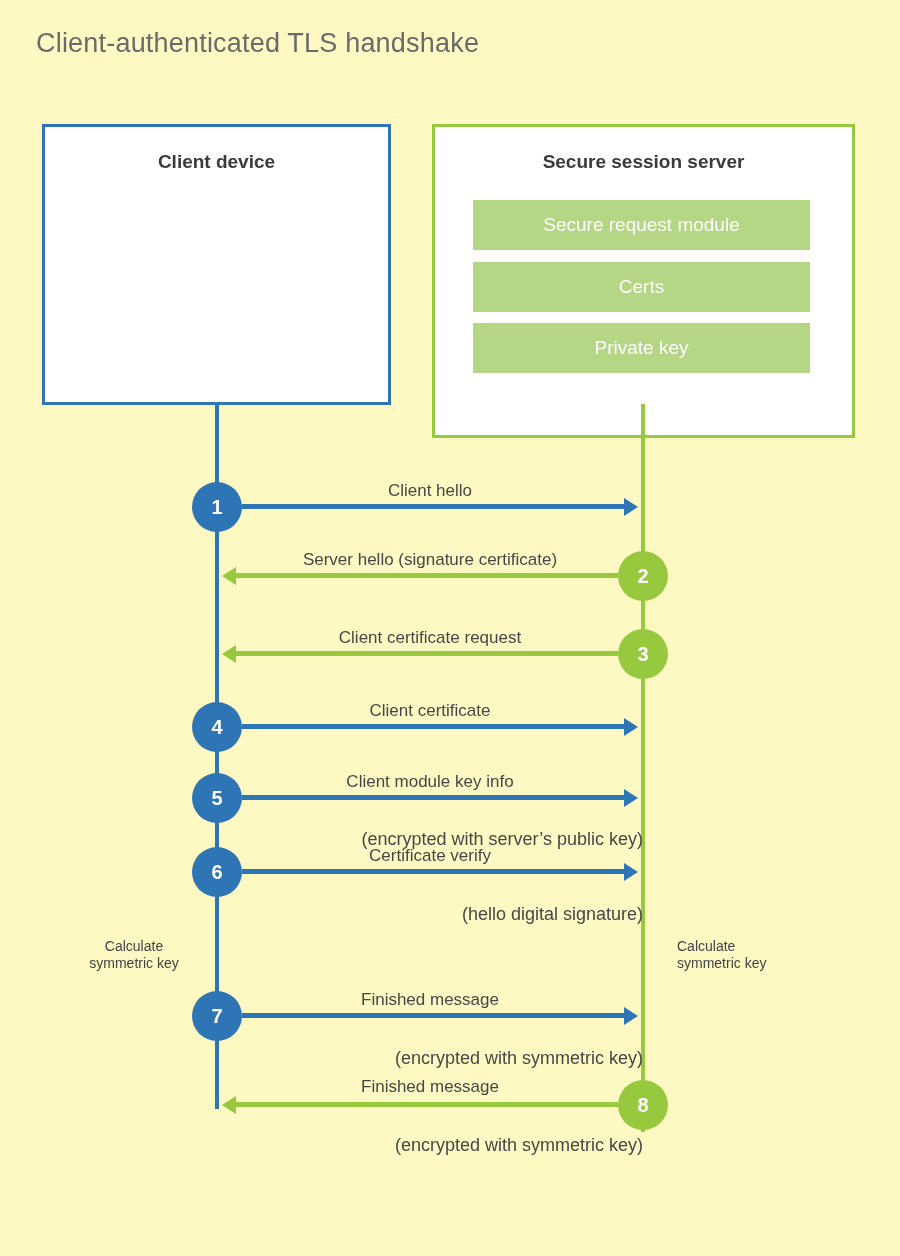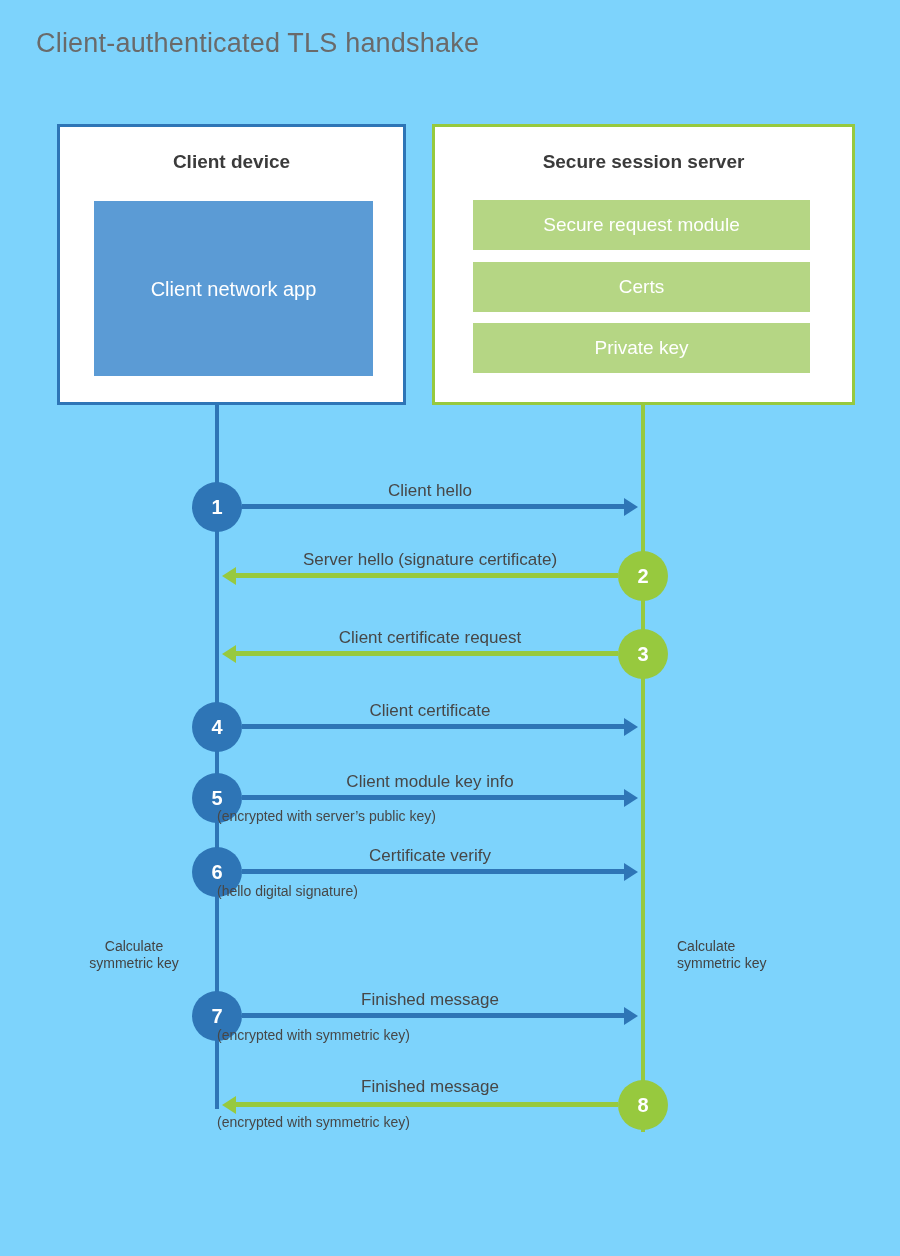--- a/index.html
+++ b/index.html
@@ -1,45 +1,45 @@
 <!DOCTYPE html>
 <html><head>
 <meta charset="utf-8">
 <style>
   html, body { margin: 0; padding: 0; background: #ffffff; }
   #canvas {
     position: relative;
     width: 900px;
     height: 1256px;
-    background: #7dd3fc;
+    background: #fef9c3;
     font-family: "Liberation Sans", sans-serif;
     overflow: hidden;
   }
   .abs { position: absolute; }
 
   
   #page-title {
     left: 36px; top: 28px;
     font-size: 27px;
     font-weight: 300;
     color: #6a6a6a;
     letter-spacing: 0.2px;
   }
 
   
   .actor-box {
     box-sizing: border-box;
     background: #ffffff;
   }
   #client-box {
-    left: 57px; top: 124px; width: 349px; height: 281px;
+    left: 42px; top: 124px; width: 349px; height: 281px;
     border: 3px solid #2e75b6;
   }
   #server-box {
-    left: 432px; top: 124px; width: 423px; height: 281px;
+    left: 432px; top: 124px; width: 423px; height: 314px;
     border: 3px solid #97c93e;
   }
   .actor-title {
     position: absolute;
     left: 0; top: 24px; width: 100%;
     text-align: center;
     font-size: 19px;
     font-weight: bold;
     color: #3b3b3b;
   }
@@ -89,23 +89,24 @@
     font-weight: bold;
   }
   .msg-label {
     left: 217px; width: 426px;
     text-align: center;
     font-size: 17px;
     color: #474747;
   }
   .msg-sublabel {
     left: 217px; width: 426px;
-    text-align: left;
-    font-size: 14px;
+    text-align: right;
+    font-size: 18px;
     color: #474747;
+    margin-top: 21px;
   }
 
   
   .side-note {
     font-size: 14px;
     color: #434343;
     line-height: 17px;
   }
   #decrypt-note { left: 666px; top: 764px; width: 180px; }
   #calc-note-left { left: 78px; top: 938px; width: 112px; text-align: center; }
@@ -113,23 +114,20 @@
 </style>
 </head>
 <body>
 
 <div id="canvas">
 
   <div id="page-title" class="abs">Client-authenticated TLS handshake</div>
 
   <div id="client-box" class="abs actor-box">
     <div class="actor-title">Client device</div>
-    <div id="client-app-box">
-      <div class="app-label">Client network app</div>
-    </div>
   </div>
 
   <div id="server-box" class="abs actor-box">
     <div class="actor-title">Secure session server</div>
     <div id="server-bar-0" class="server-bar">Secure request module</div>
     <div id="server-bar-2" class="server-bar">Private key</div>
     <div id="server-bar-1" class="server-bar">Certs</div>
   </div>
 
   <div id="client-lifeline" class="abs lifeline"></div>

